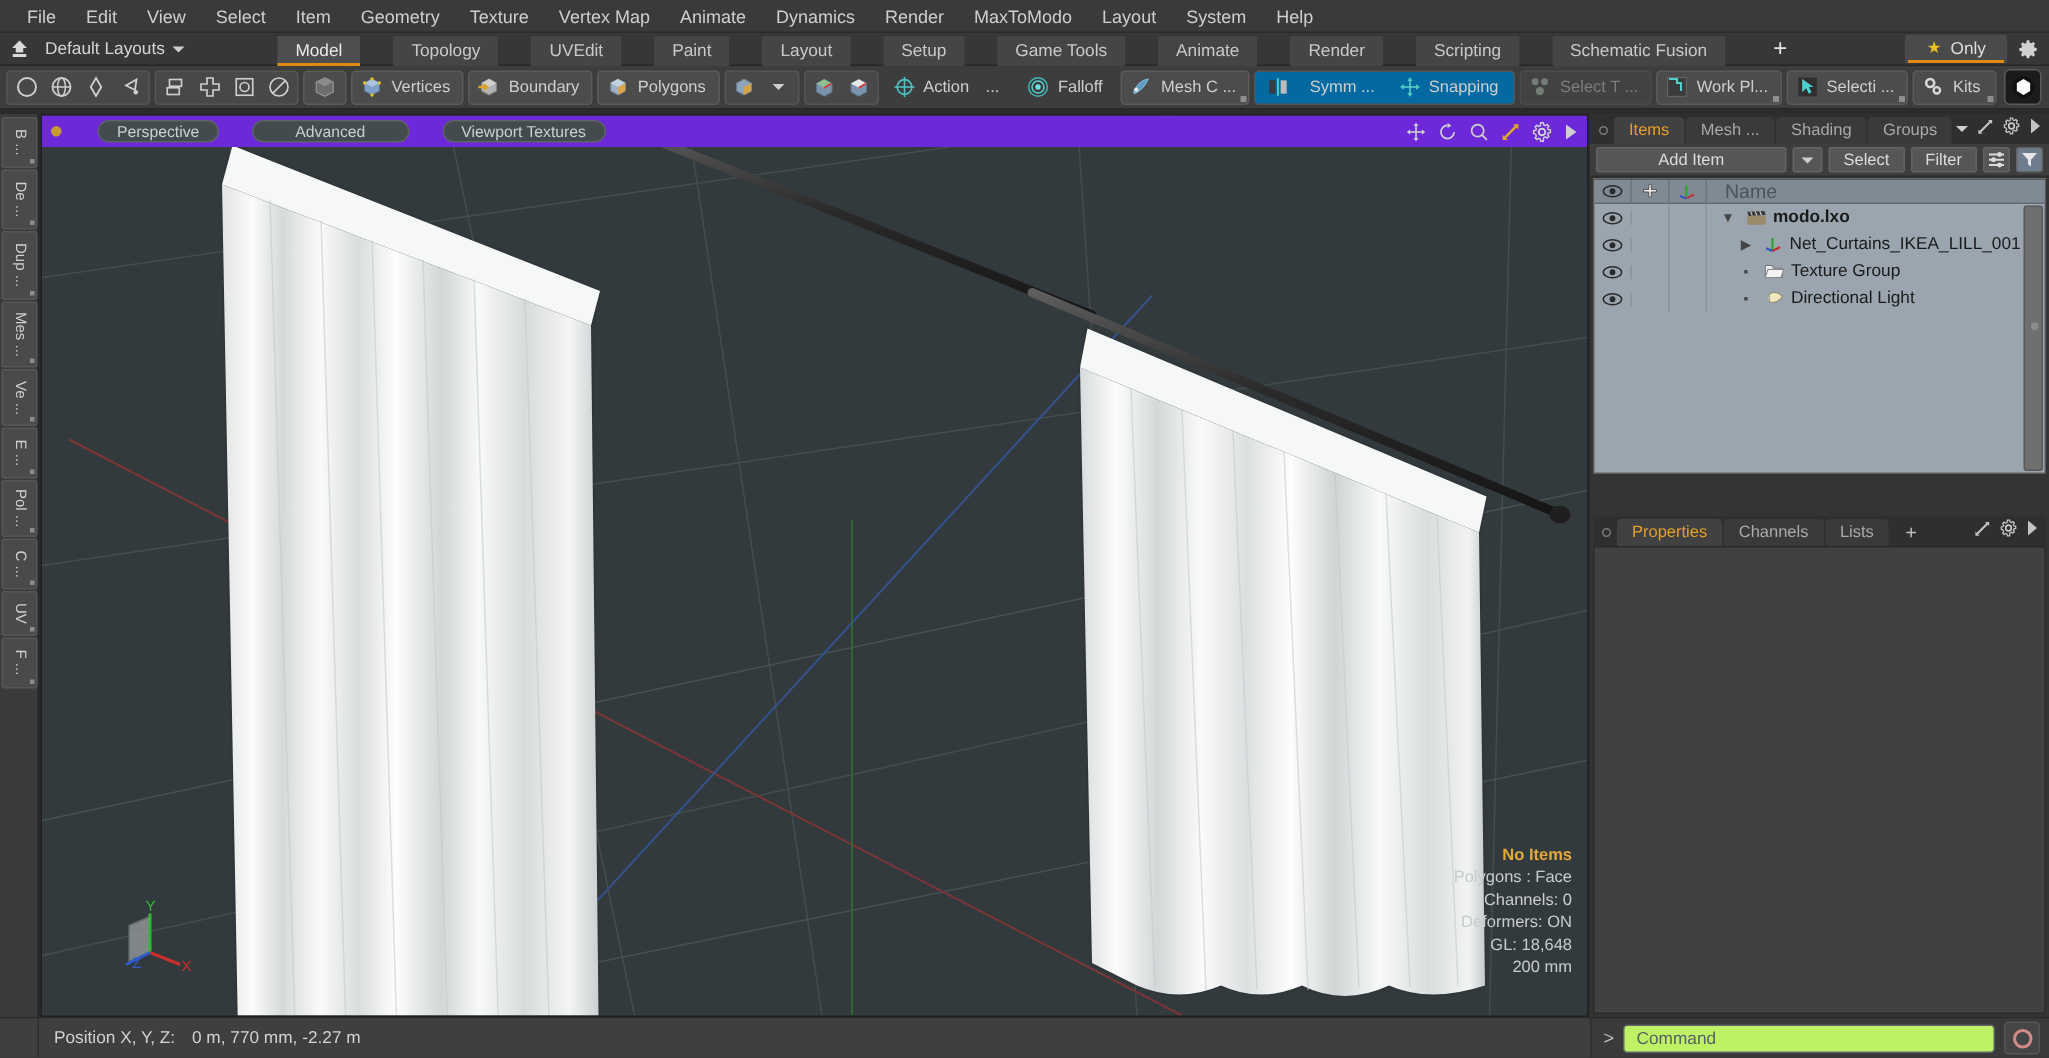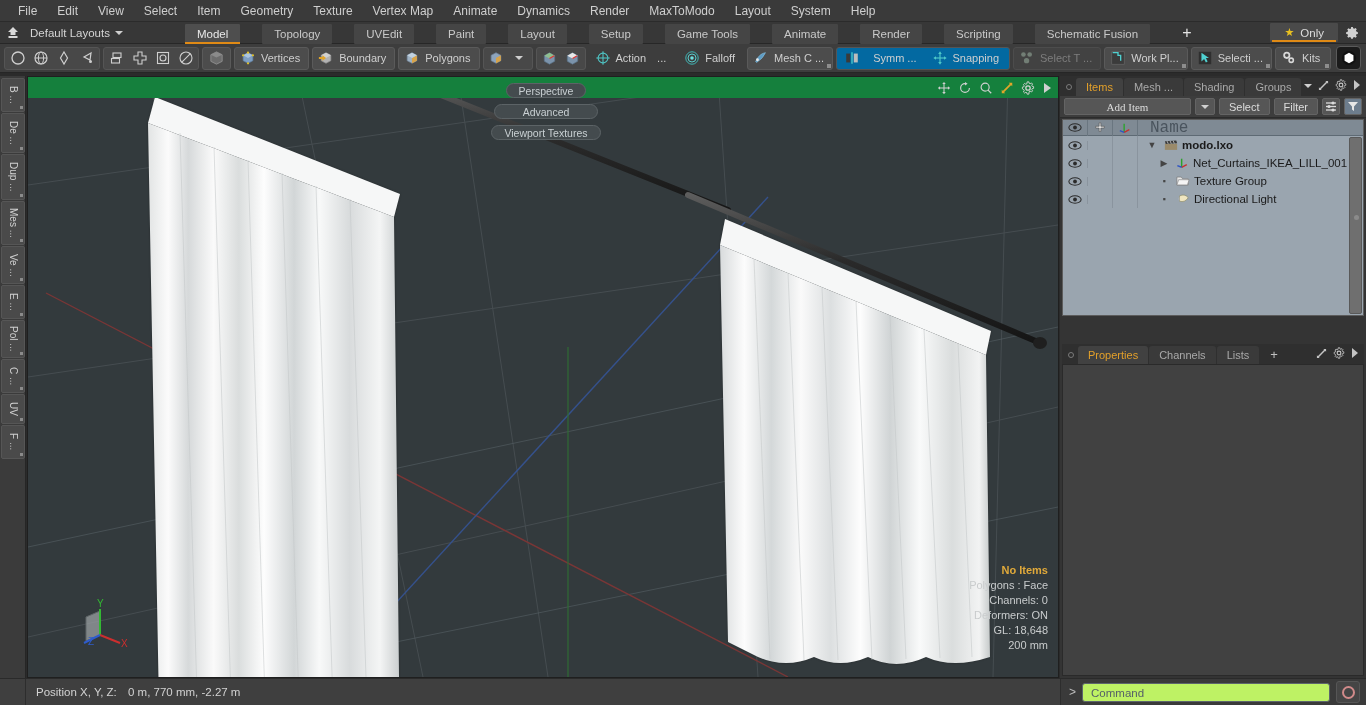--- a/index.html
+++ b/index.html
@@ -60,22 +60,22 @@
   
   .vstrip{ position:absolute; left:0; top:0; width:26px; bottom:0; background:#3b3b3b; border-right:1px solid #262626;}
   .vtab{ width:24px; margin:0 1px 1px 1px; background:#4a4a4a; border:1px solid #565656; border-radius:2px;
          color:#d0d0d0; font-size:10px; display:flex; align-items:center; justify-content:center; position:relative;}
   .vtab span{ writing-mode:vertical-rl; text-orientation:mixed; white-space:nowrap; letter-spacing:0px;}
   .vtab .cnr{ position:absolute; right:1px; bottom:2px; width:3px; height:3px; background:#8b8b8b;}
 
   
   .viewport{ position:absolute; left:27px; right:307px; top:0; bottom:0; background:#333a3d;
              border:1px solid #1f1f1f; overflow:hidden;}
-  .vp-header{ position:absolute; left:0; right:0; top:0; height:21px; background:#15803d; display:flex;
-              align-items:center; padding-left:6px; gap:6px; z-index:5;flex-direction:column;}
+  .vp-header{ position:absolute; left:0; right:0; top:0; height:21px; background:#6d28d9; display:flex;
+              align-items:center; padding-left:6px; gap:22px; z-index:5;}
   .vp-dot{ width:7px;height:7px;border-radius:50%;background:#c89a34; margin-right:2px;}
   .vp-pill{ height:15px; line-height:14px; padding:0 12px; border:1px solid #5c6366; border-radius:8px;
             color:#c9d0d3; font-size:10.5px; background:#444b4e;}
   .vp-pill.wide{ padding:0 28px; }
   .vp-ctrls{ position:absolute; right:6px; top:0; height:21px; display:flex; align-items:center; gap:7px;}
   .vp-ctrls svg{ display:block; }
 
   .vp-stats{ position:absolute; right:10px; bottom:24px; text-align:right; font-size:11px; line-height:15px;
              color:#c9cccd; z-index:4;}
   .vp-stats .hi{ color:#e0a93a; font-weight:bold; }
@@ -87,32 +87,32 @@
   .ptabs .dot{ width:6px;height:6px;border-radius:50%; border:1px solid #7b7b7b; margin:0 4px 6px 2px;}
   .ptab{ height:18px; line-height:18px; padding:0 10px; font-size:11px; color:#a9a9a9; background:#3a3a3a;
          border-top-left-radius:3px; border-top-right-radius:3px; margin-right:1px;}
   .ptab.active{ color:#e3a02a; background:#414141; }
   .ptab.plus{ background:transparent; color:#c0c0c0; font-size:13px; }
   .ptabs-ctl{ margin-left:auto; display:flex; align-items:center; gap:6px; padding:0 5px 3px 0; }
 
   .itembar{ height:22px; background:#3d3d3d; display:flex; align-items:center; padding:0 4px; gap:4px;
             border-bottom:1px solid #2c2c2c;}
   .ib-add{ flex:1; height:17px; background:#565656; border:1px solid #646464; border-radius:2px; color:#dcdcdc;
-           font-size:11px; text-align:center; line-height:16px;font-family:Liberation Serif, serif;}
+           font-size:11px; text-align:center; line-height:16px;}
   .ib-drop{ width:20px; height:17px; background:#565656; border:1px solid #646464; border-radius:2px;
             display:flex; align-items:center; justify-content:center;}
   .ib-btn{ height:17px; padding:0 9px; background:#565656; border:1px solid #646464; border-radius:2px;
            color:#dcdcdc; font-size:11px; line-height:16px;}
   .ib-ico{ width:18px; height:17px; background:#565656; border:1px solid #646464; border-radius:2px;
            display:flex; align-items:center; justify-content:center;}
 
   .itemlist{ margin:1px 2px 0 2px; height:197px; background:#9aa5af; border:1px solid #5c5c5c; position:relative; overflow:hidden;}
   .il-head{ height:16px; background:#7f8a94; display:flex; align-items:center; border-bottom:1px solid #5e6a74;}
   .il-col{ width:25px; height:16px; border-right:1px solid #6a7680; display:flex; align-items:center; justify-content:center;}
-  .il-name{ padding-left:12px; color:#4a545e; font-size:16px;font-family:Liberation Mono, monospace;}
+  .il-name{ padding-left:12px; color:#4a545e; font-size:13px;}
   .il-row{ height:18px; display:flex; align-items:center; }
   .il-eye{ width:25px; display:flex; align-items:center; justify-content:center; border-right:1px solid #8a949e;}
   .il-c2,.il-c3{ width:25px; border-right:1px solid #8a949e; height:18px;}
   .il-label{ padding-left:6px; display:flex; align-items:center; gap:4px; color:#1a1a1a; font-size:11.5px; white-space:nowrap;}
   .il-label.root{ font-weight:bold; }
   .tree-ind{ display:inline-block; width:16px; text-align:center; color:#444; font-size:9px;}
   .vscroll{ position:absolute; right:1px; top:17px; bottom:1px; width:13px; background:#6f6f6f;
             border:1px solid #595959; border-radius:2px;}
   .vscroll .knob{ position:absolute; left:4px; top:44%; width:5px; height:5px; border-radius:50%; background:#8b8b8b;}
 

